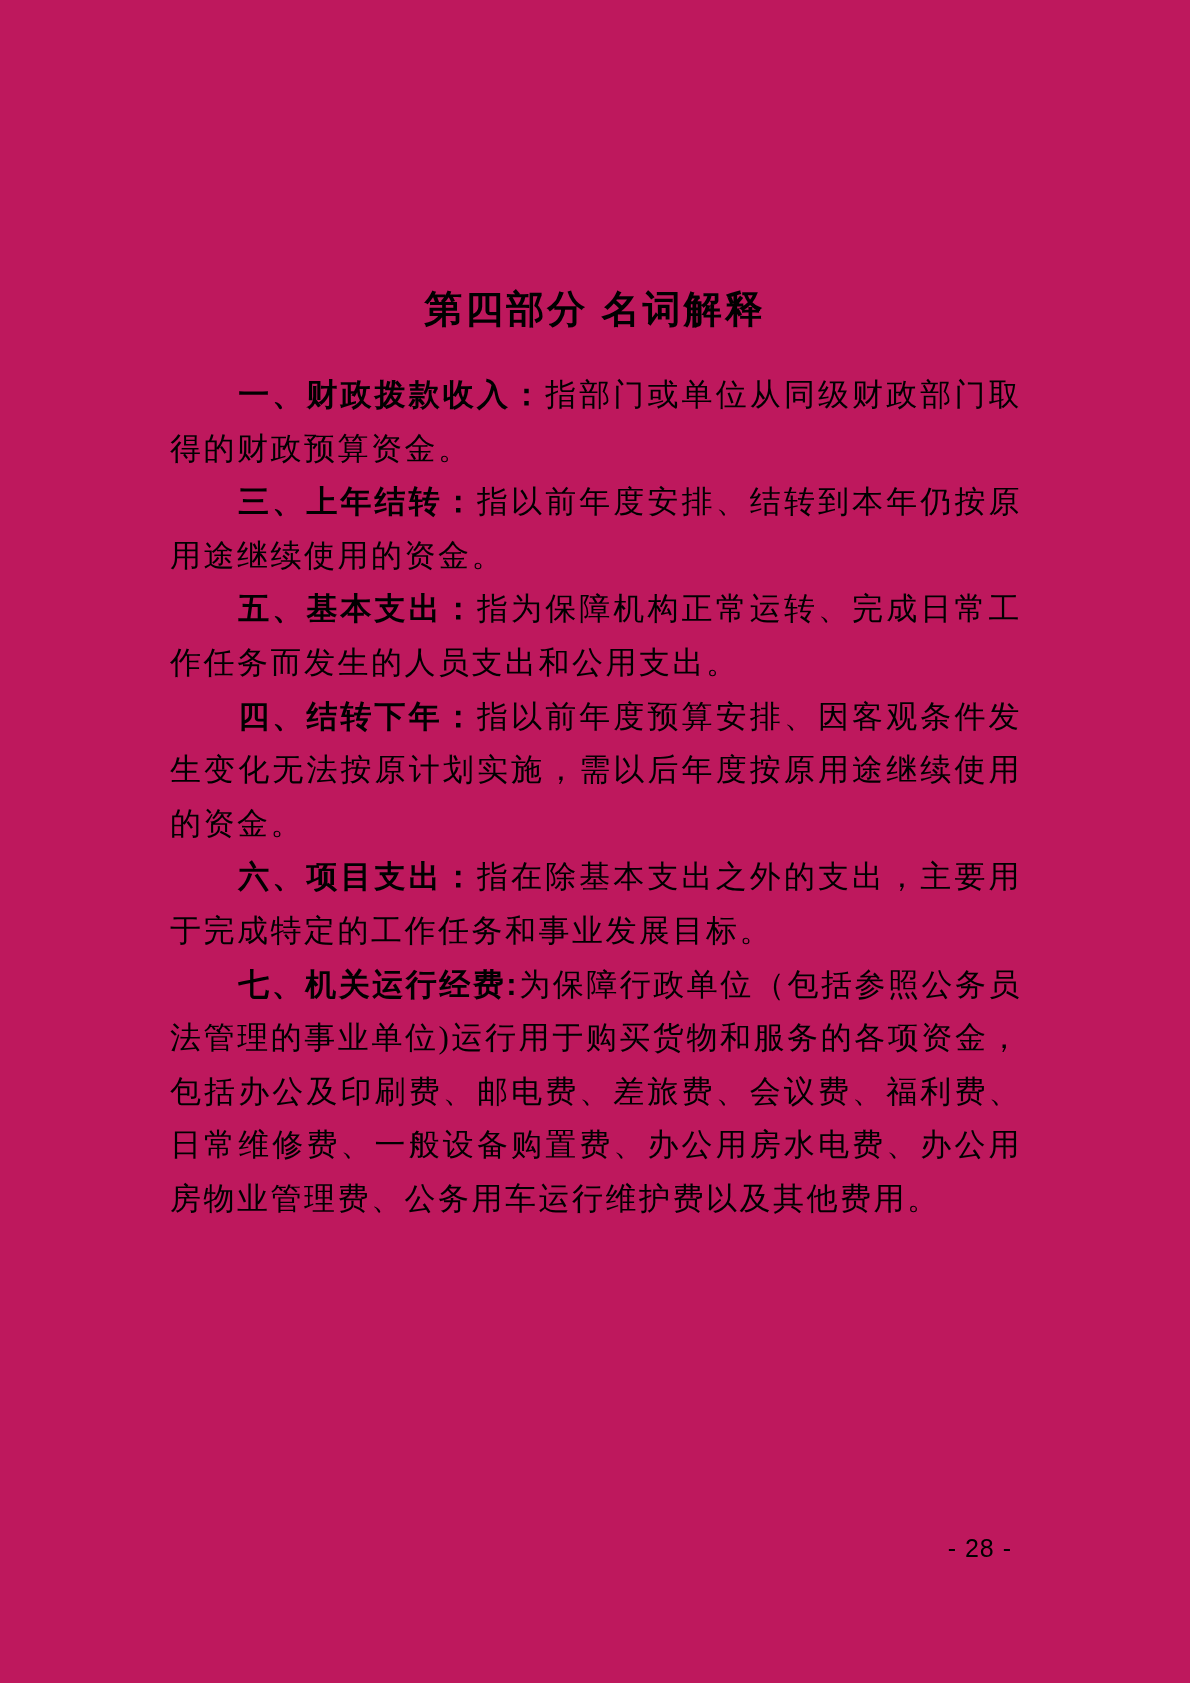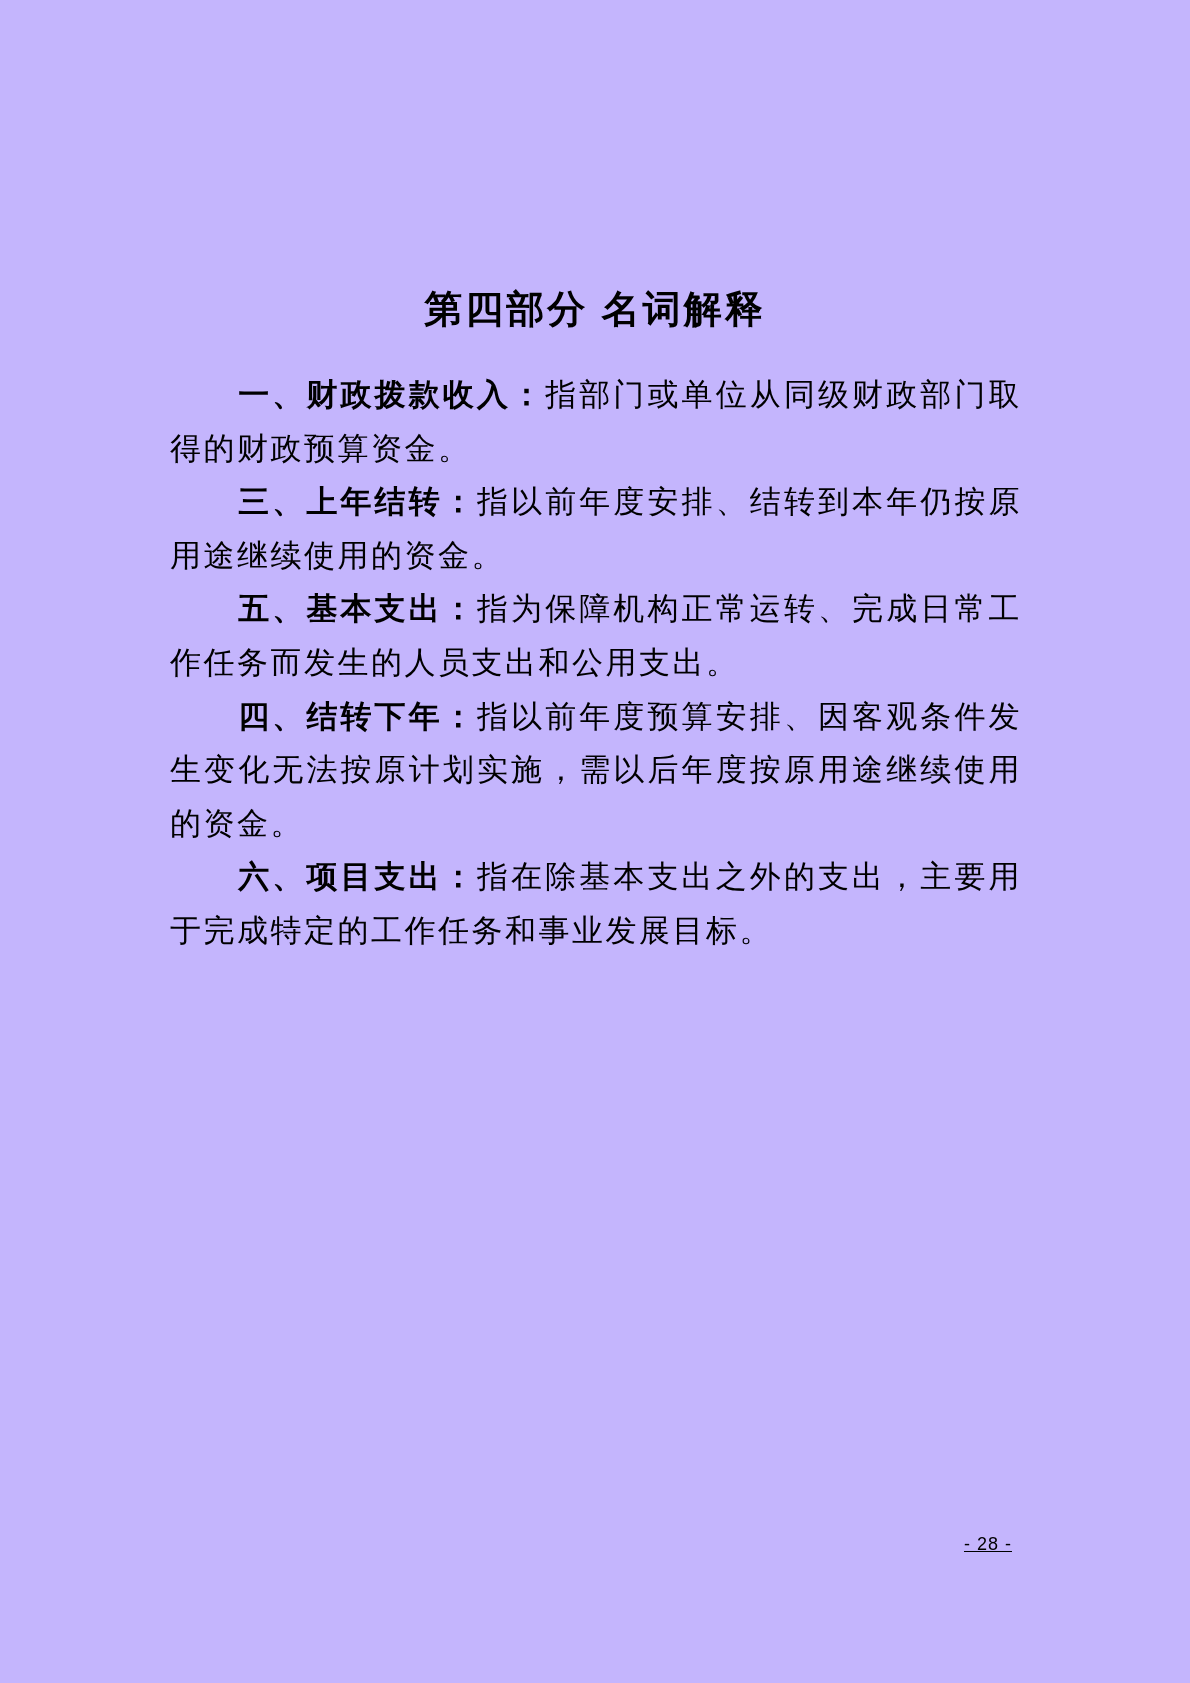--- a/index.html
+++ b/index.html
@@ -4,21 +4,21 @@
 <style>
   html, body {
     margin: 0;
     padding: 0;
     background: #ffffff;
   }
   .page {
     position: relative;
     width: 1190px;
     height: 1683px;
-    background: #c4b5fd;
+    background: #be185d;
     overflow: hidden;
     font-family: "Liberation Serif", "DejaVu Serif", serif;
     color: #000000;
   }
   .doc-title {
     position: absolute;
     top: 262px;
     left: 0;
     width: 1190px;
     text-align: center;
@@ -47,24 +47,23 @@
   }
   .term-lead {
     font-family: Liberation Sans, sans-serif;
     font-weight: bold;
   }
   .page-number {
     position: absolute;
     top: 1534px;
     right: 178px;
     font-family: "Liberation Sans", "DejaVu Sans", sans-serif;
-    font-size: 18px;
+    font-size: 25px;
     letter-spacing: 1px;
     color: #000000;
-    text-decoration: underline;
   }
 </style>
 </head>
 <body>
 
 <div class="page">
 
   <h1 class="doc-title">第四部分 名词解释</h1>
 
   <div class="doc-body">
@@ -73,18 +72,19 @@
 
 
     <p><span class="term-lead">三、上年结转：</span><span>指以前年度安排、结转到本年仍按原用途继续使用的资金。</span></p>
 
     <p><span class="term-lead">五、基本支出：</span><span>指为保障机构正常运转、完成日常工作任务而发生的人员支出和公用支出。</span></p>
 
     <p><span class="term-lead">四、结转下年：</span><span>指以前年度预算安排、因客观条件发生变化无法按原计划实施，需以后年度按原用途继续使用的资金。</span></p>
 
     <p><span class="term-lead">六、项目支出：</span><span>指在除基本支出之外的支出，主要用于完成特定的工作任务和事业发展目标。</span></p>
 
+    <p><span class="term-lead">七、机关运行经费:</span><span>为保障行政单位（包括参照公务员法管理的事业单位)运行用于购买货物和服务的各项资金，包括办公及印刷费、邮电费、差旅费、会议费、福利费、日常维修费、一般设备购置费、办公用房水电费、办公用房物业管理费、公务用车运行维护费以及其他费用。</span></p>
 
   </div>
 
   <div class="page-number">- 28 -</div>
 
 </div>
 
 </body></html>

